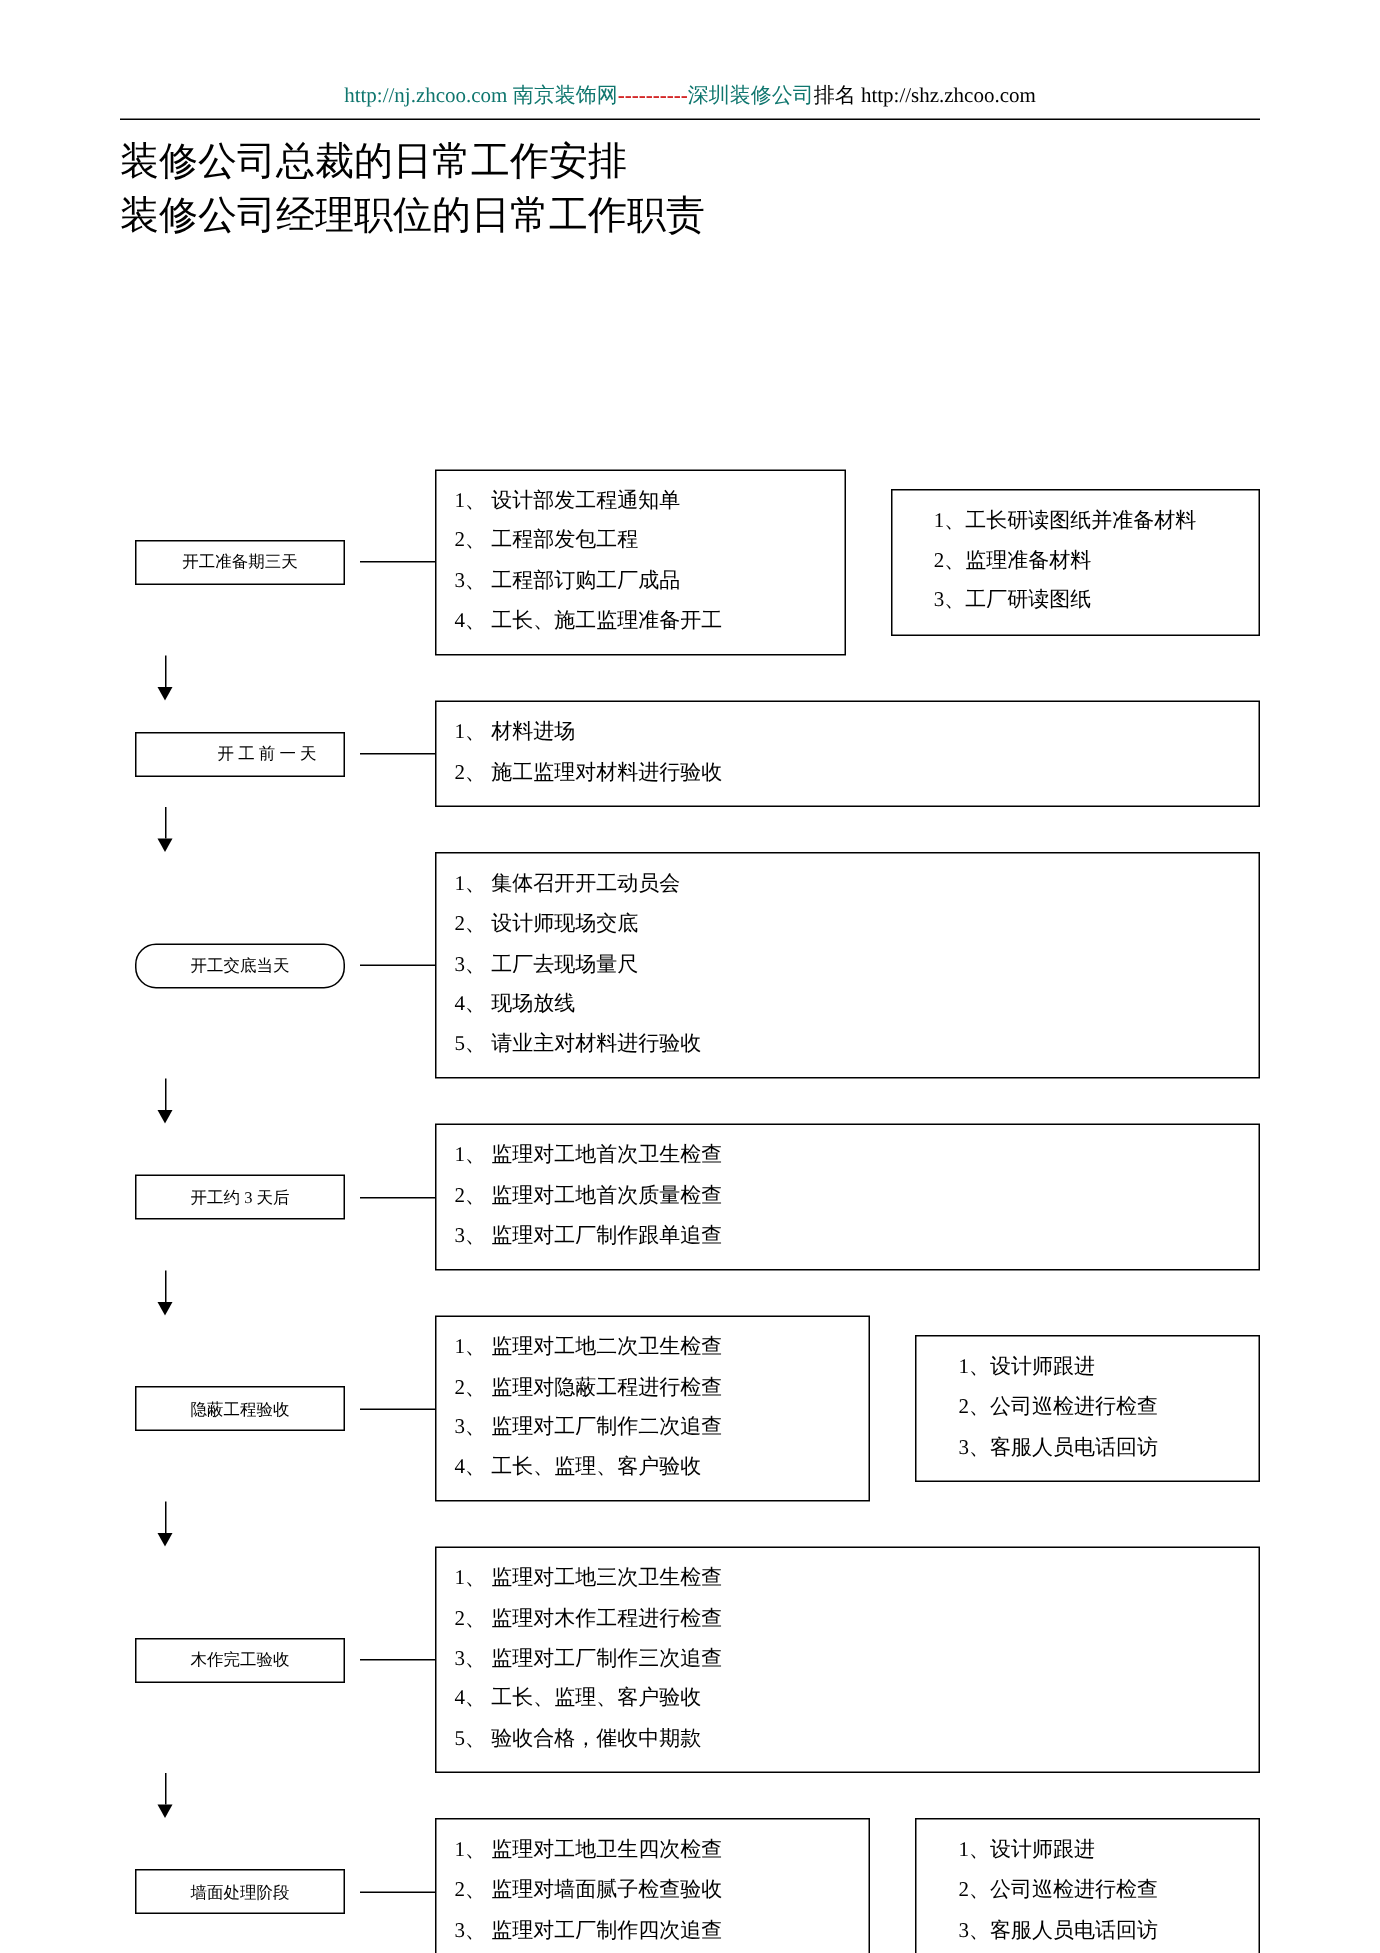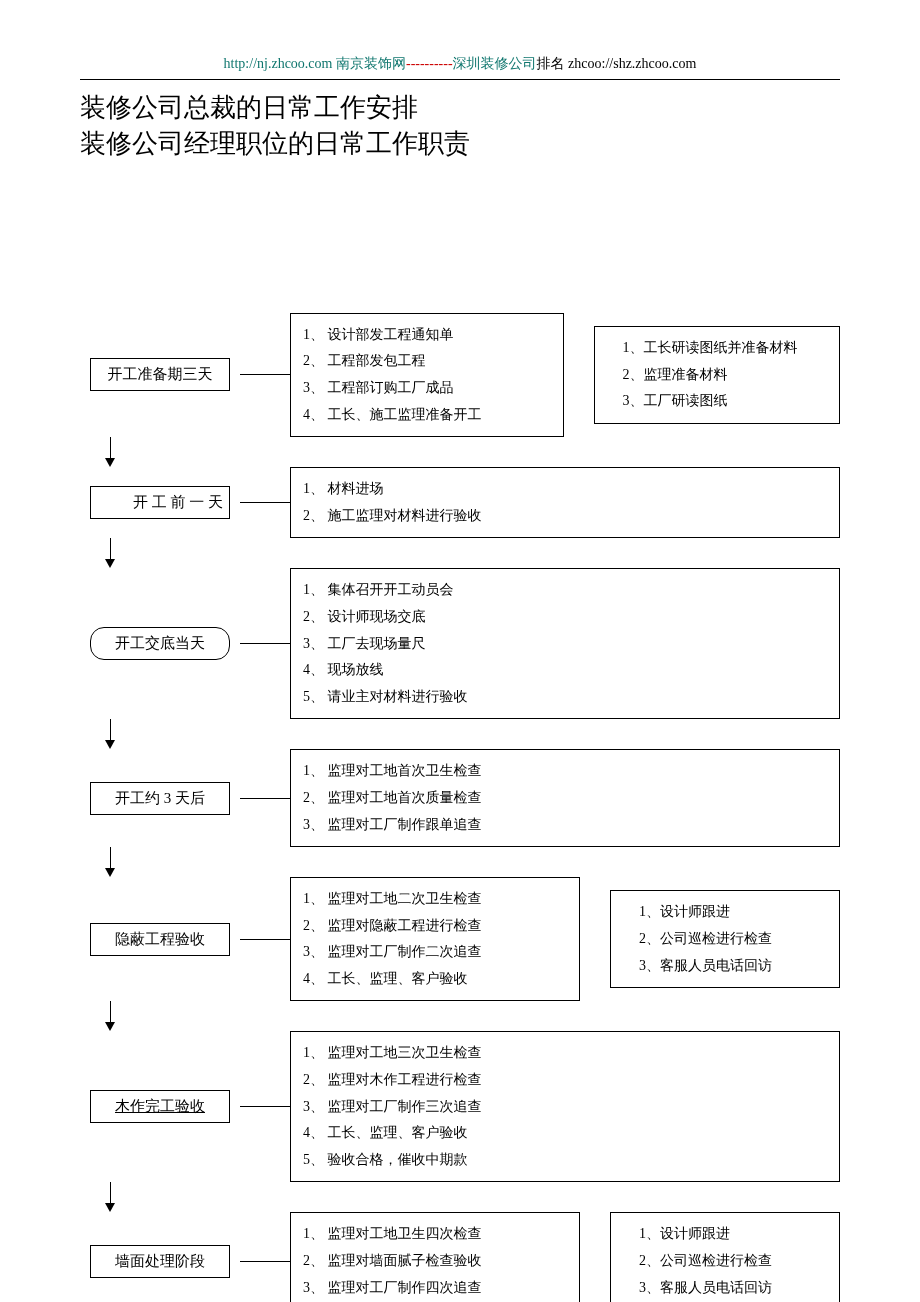--- a/index.html
+++ b/index.html
@@ -33,21 +33,21 @@
     position: relative;
   }
   .stage-box {
     border: 1.2px solid #000;
     width: 140px;
     min-height: 30px;
     display: flex;
     align-items: center;
     justify-content: center;
     padding: 6px 4px;
-    font-size: 15px;
+    font-size: 11px;
     margin-left: -40px;
     align-self: center;
     background: #fff;
     z-index: 2;
   }
   .connector-h {
     align-self: center;
     border-top: 1.2px solid #000;
     width: 50px;
     height: 0;
@@ -105,21 +105,21 @@
   }
 </style>
 </head>
 <body>
 
 <div class="page">
 
   <div class="top-header">
     <span class="link-red">http://nj.zhcoo.com</span>
     <span class="link-red">南京装饰网</span><span class="dash">----------</span><span class="link-red">深圳装修公司</span><span>排名</span>
-    <span>zhcoo://shz.zhcoo.com</span>
+    <span>http://shz.zhcoo.com</span>
   </div>
   <hr class="hr-top">
 
   <div class="title">
     <div>装修公司总裁的日常工作安排</div>
     <div>装修公司经理职位的日常工作职责</div>
   </div>
 
   <div class="flow" id="flow">
       <div class="row-grid">
@@ -217,21 +217,21 @@
         </div>
       </div>
       <div class="vconnect">
         <div class="vwrap">
           <div class="line"></div>
           <div class="ah"></div>
         </div>
       </div>
       <div class="row-grid no-side">
         <div class="stage-wrap">
-          <div class="stage-box" style="margin-left: 0px; text-decoration: underline;">木作完工验收</div>
+          <div class="stage-box" style="margin-left: 0px;">木作完工验收</div>
         </div>
         <div class="connector-h"></div>
         <div class="detail-box">
           <span class="ol-item">1、 监理对工地三次卫生检查</span>
           <span class="ol-item">2、 监理对木作工程进行检查</span>
           <span class="ol-item">3、 监理对工厂制作三次追查</span>
           <span class="ol-item">4、 工长、监理、客户验收</span>
           <span class="ol-item">5、 验收合格，催收中期款</span>
         </div>
       </div>

